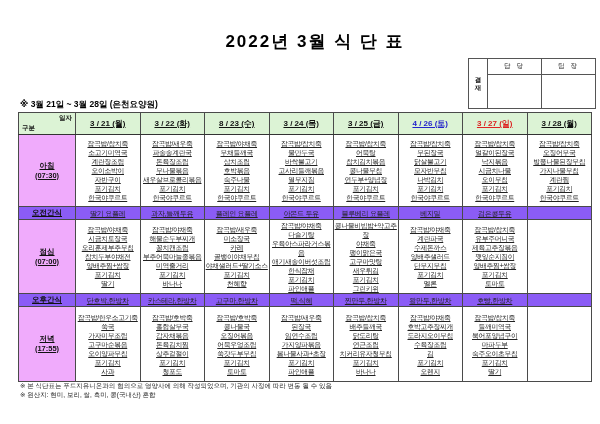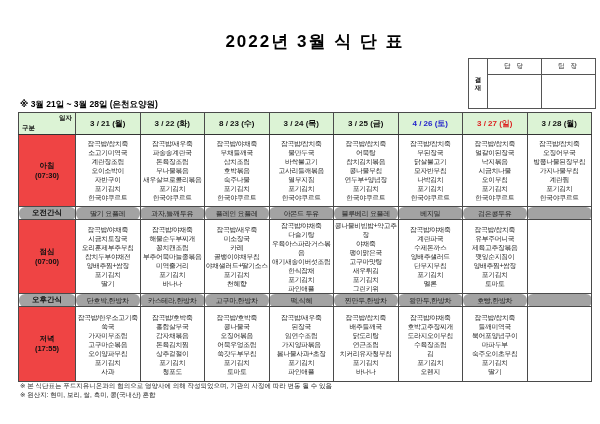--- a/index.html
+++ b/index.html
@@ -23,40 +23,40 @@
   .period{
     position:absolute;top:99px;left:20px;font-size:8.5px;font-weight:bold;color:#000;text-align:center;
   }
   
   .menu{
     position:absolute;top:112px;left:18px;width:573px;
     border-collapse:collapse;table-layout:fixed;
   }
   .menu th,.menu td{
     border:1px solid #4a4a4a;padding:0;margin:0;
-    text-align:center;vertical-align:middle;overflow:hidden;
+    text-align:center;vertical-align:middle;overflow:hidden;text-decoration:underline;
   }
   .menu{border:1.5px solid #333;}
   .menu th{
     background:#dcf3d5;height:21px;font-size:8px;font-weight:bold;
     border-bottom:1.5px solid #333;
   }
   .corner{position:relative;background:
     linear-gradient(to bottom right,transparent 48.5%,#4a4a4a 48.5%,#4a4a4a 51.5%,transparent 51.5%),#dcf3d5;}
   .corner .c-top{position:absolute;top:1px;right:3px;font-size:6.5px;font-weight:bold;}
   .corner .c-bot{position:absolute;bottom:1px;left:3px;font-size:6.5px;font-weight:bold;}
   .row-label{
-    background:#ef4444;font-size:7.5px;font-weight:bold;
+    background:#f0abfc;font-size:7.5px;font-weight:bold;
     white-space:pre-line;line-height:10px;
   }
   .cell{
     font-size:6.8px;line-height:9px;letter-spacing:-0.3px;
     white-space:pre-line;color:#222;background:#fff;
   }
-  tr.snack td{background:#a3a3a3;height:12px;border-radius:6px;}
+  tr.snack td{background:#8b5cf6;height:12px;}
   tr.snack td.cell{font-size:7px;font-weight:normal;}
   tr.meal-a td{height:71px;}
   tr.meal-b td{height:73px;}
   tr.meal-c td{height:74px;}
   .notes{position:absolute;top:381px;left:20px;font-size:6.5px;color:#222;line-height:9px;}
 </style>
 </head>
 <body>
 
 <div class="page-title">2022년 3월 식 단 표</div>

